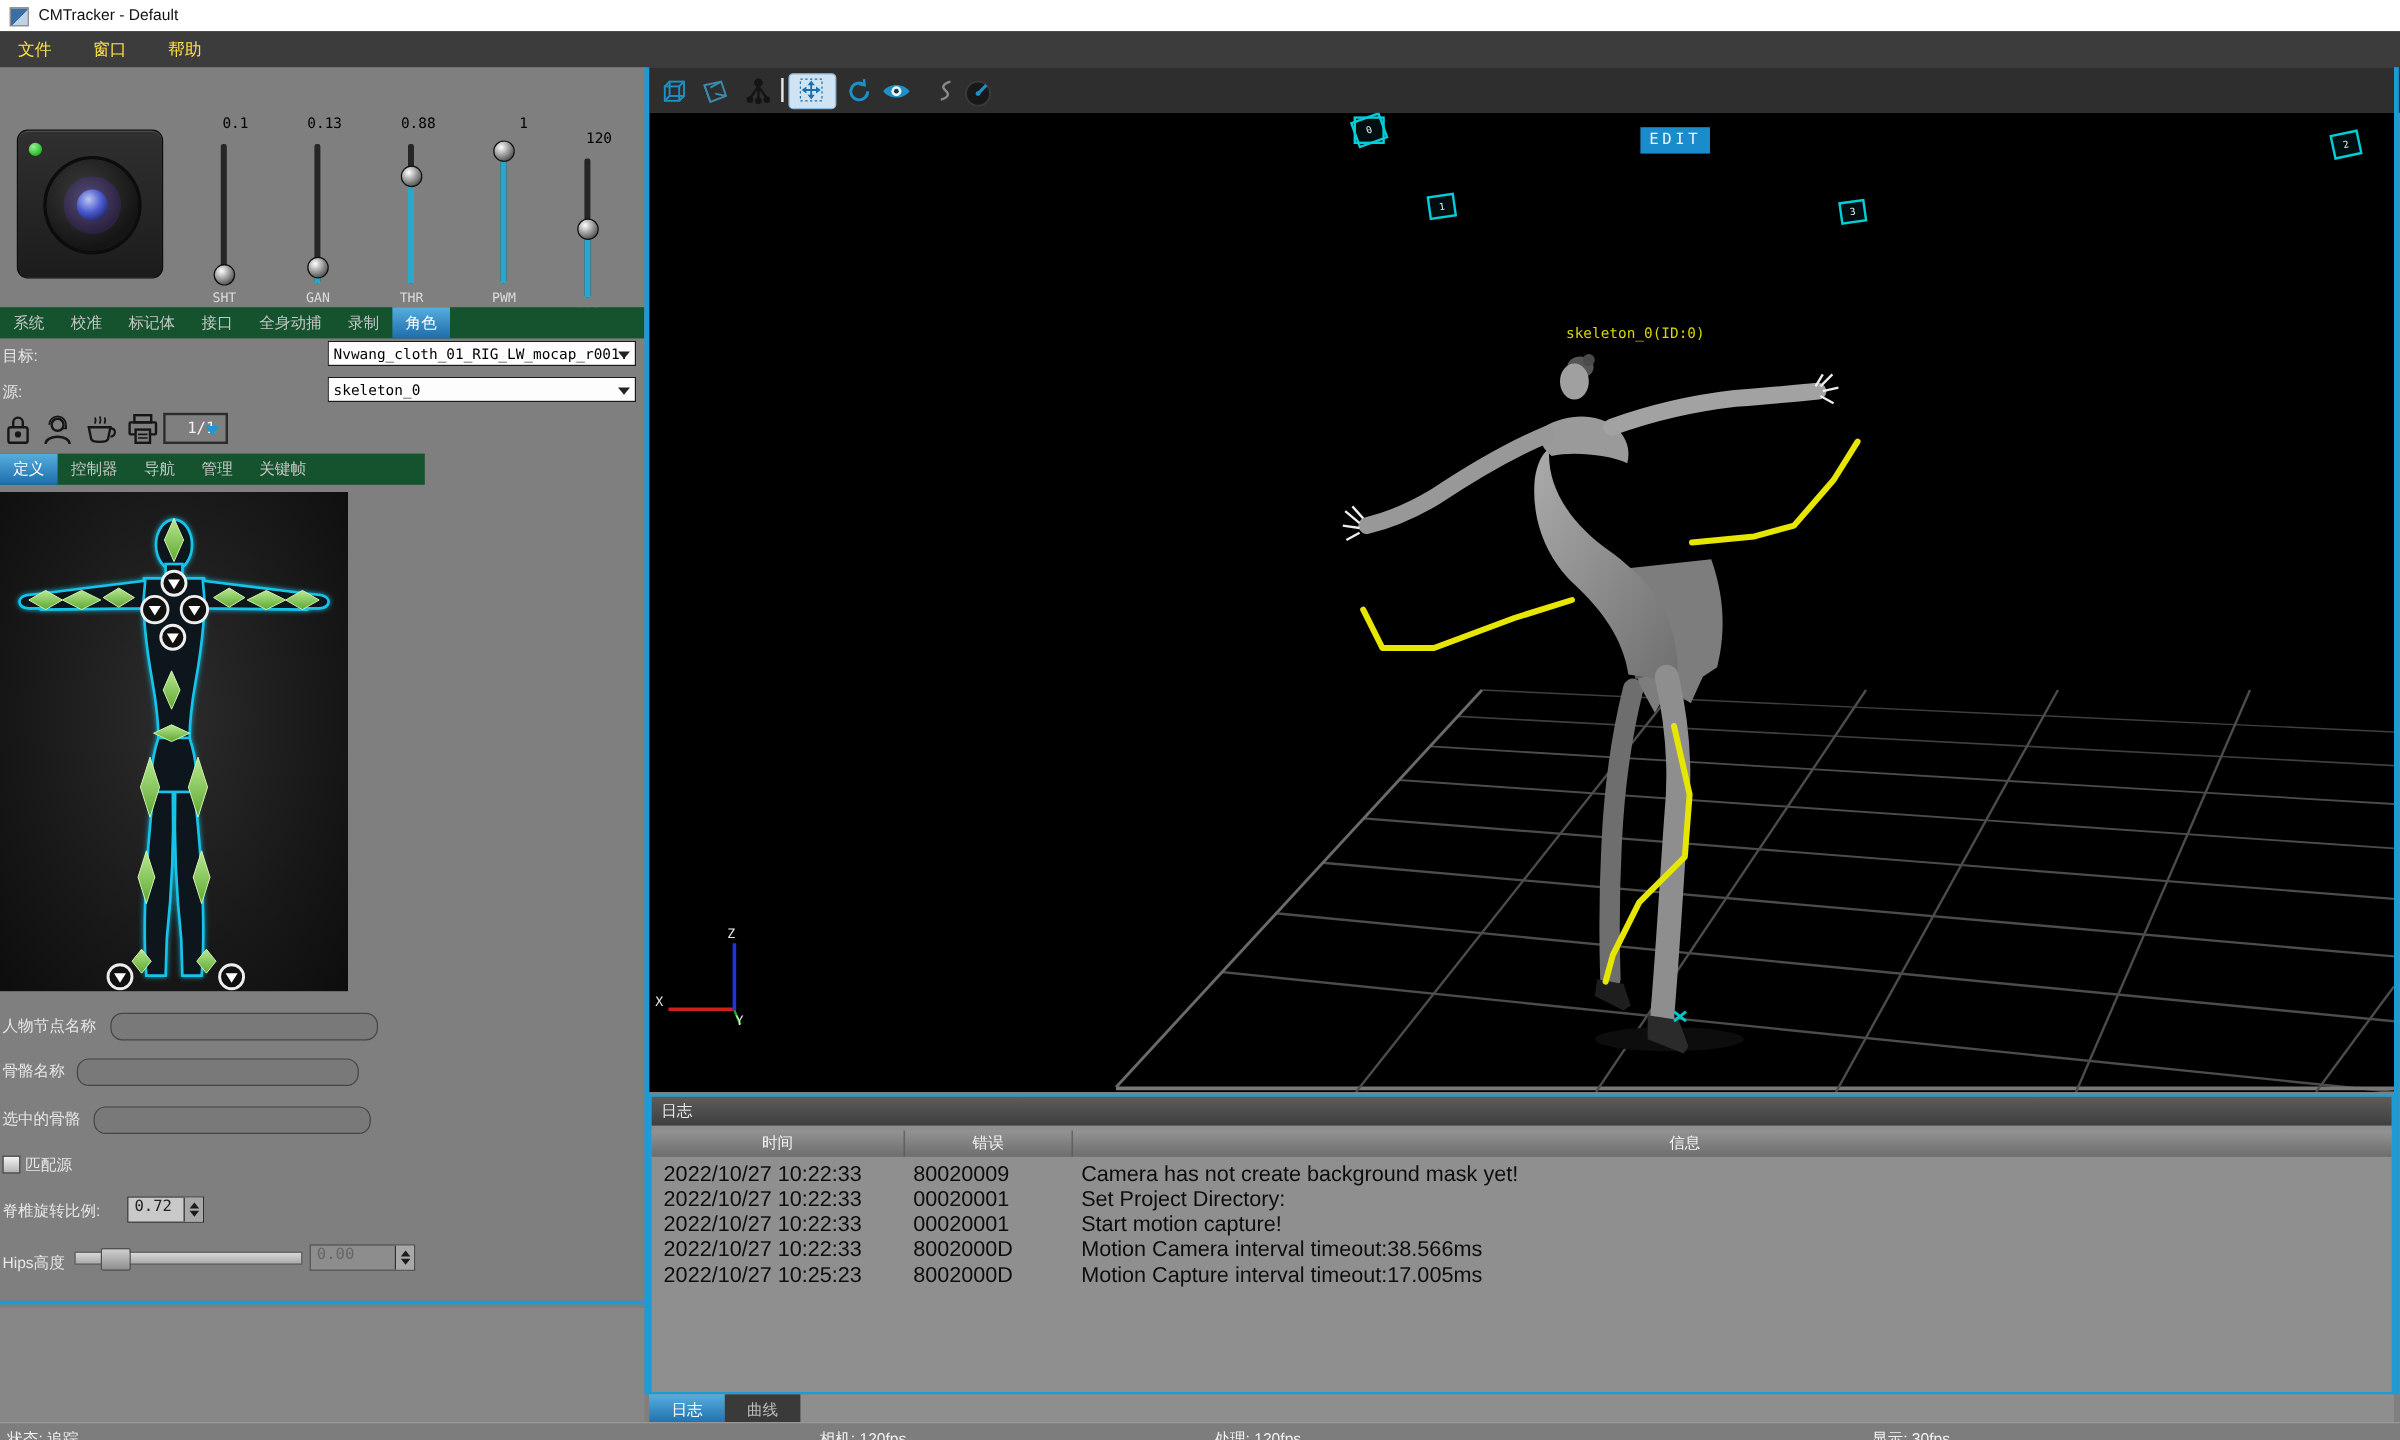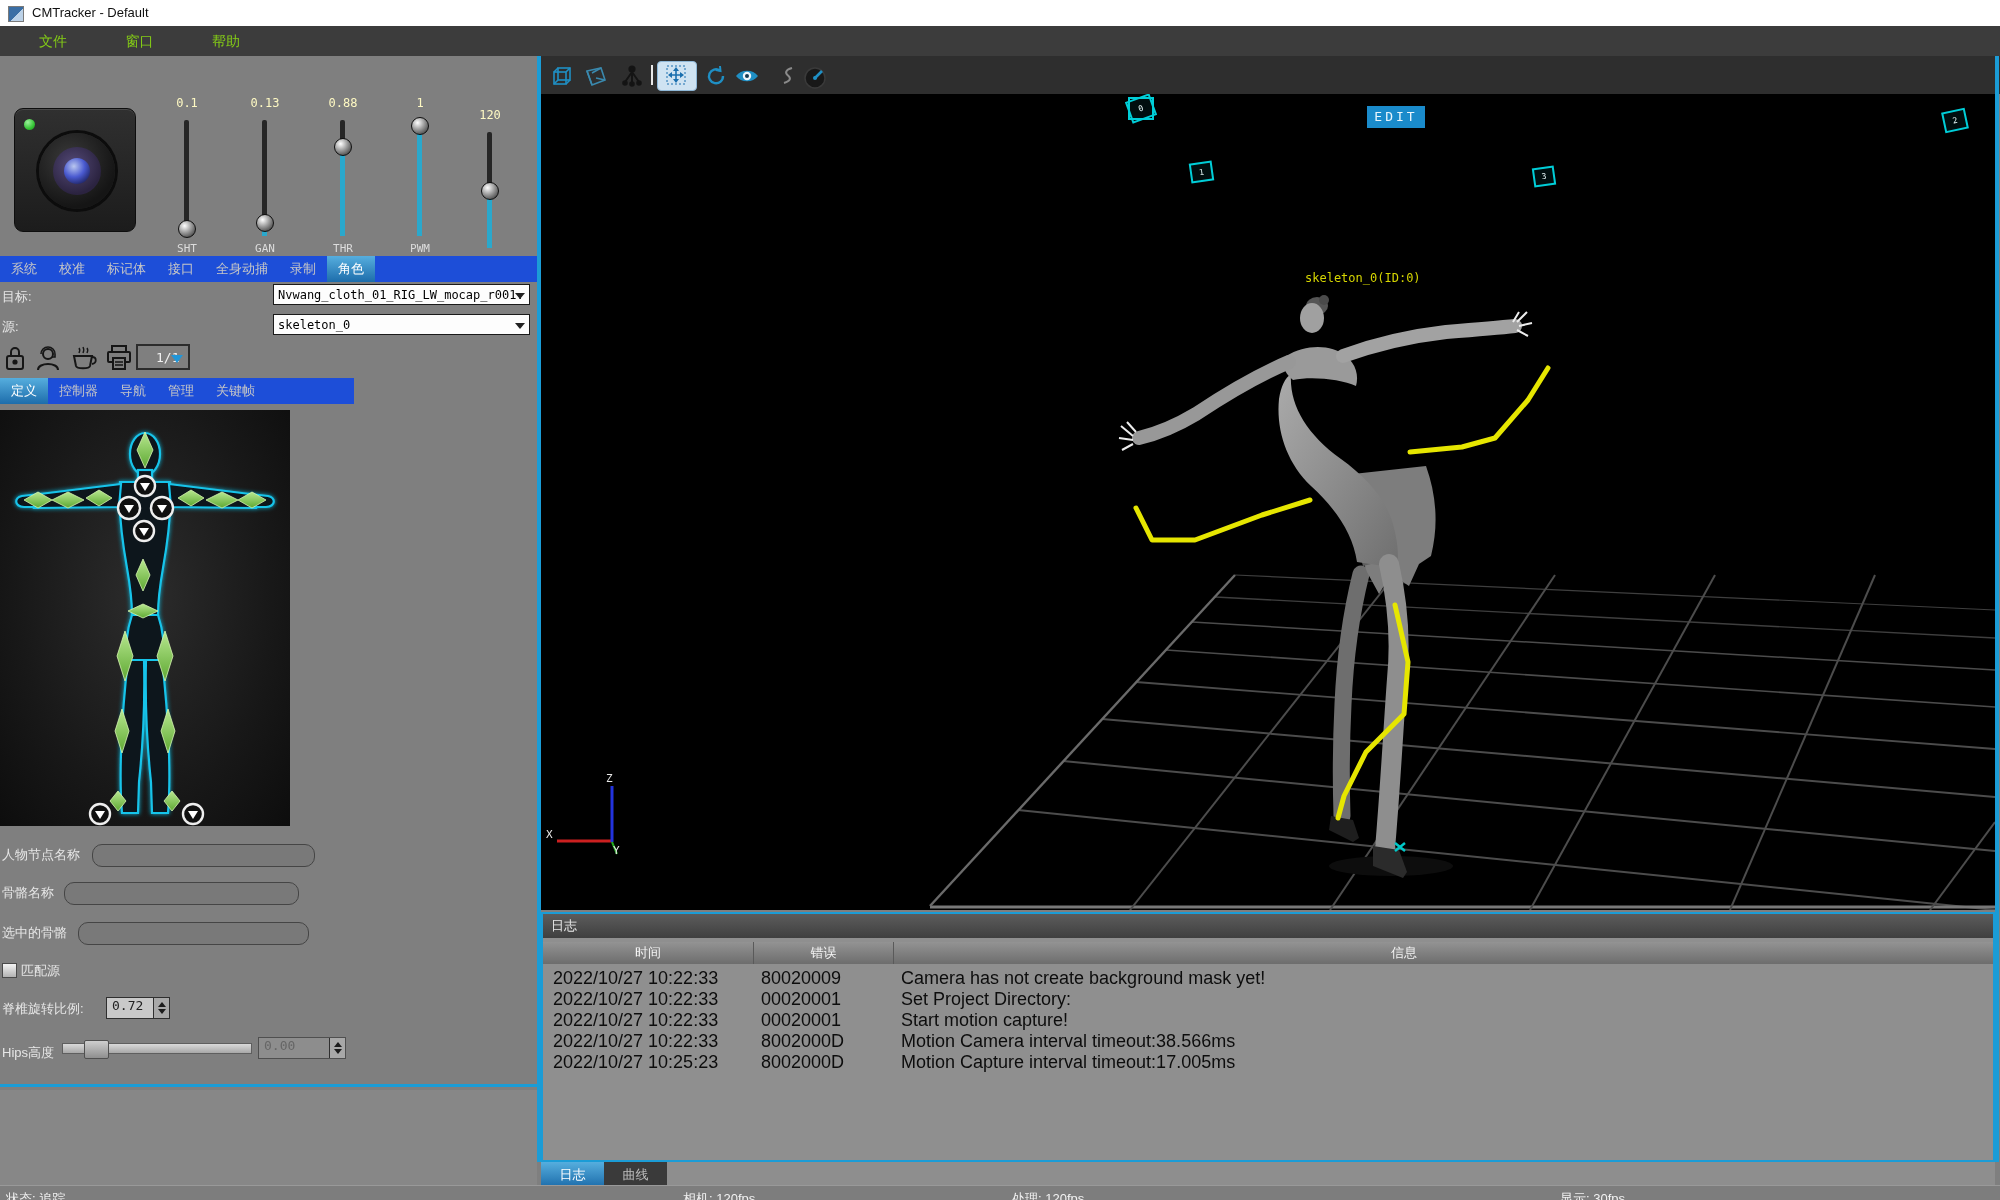--- a/index.html
+++ b/index.html
@@ -5,21 +5,21 @@
   html,body{margin:0;padding:0;width:2000px;height:1200px;overflow:hidden;
     font-family:"Liberation Sans",sans-serif;background:#7f7f7f;}
   .screen{position:relative;width:2000px;height:1200px;overflow:hidden;background:#7f7f7f;}
   .abs{position:absolute;}
 
   
   .titlebar{left:0;top:0;width:2000px;height:26px;background:#ffffff;color:#000;}
   .app-icon{left:8px;top:6px;width:14px;height:14px;background:linear-gradient(135deg,#3a6ea5 0 55%,#bcd2e8 55%);border:1px solid #7a7a7a;}
   .title-text{left:32px;top:0;line-height:26px;font-size:13px;color:#111;}
   .menubar{left:0;top:26px;width:2000px;height:30px;background:#3c3c3c;}
-  .menu-item{display:inline-block;padding:0 15px;line-height:30px;font-size:14px;color:#84cc16;margin-left:24px;}
+  .menu-item{display:inline-block;padding:0 15px;line-height:30px;font-size:14px;color:#fde047;}
 
   
   .dock-header{left:0;top:56px;width:537px;height:36px;background:linear-gradient(#616161,#464646);}
   .dock-title{left:8px;top:0;line-height:34px;font-size:14px;color:#e2e2e2;}
   .hdr-btns{right:6px;top:8px;display:flex;gap:9px;align-items:center;color:#ddd;}
   .hdr-btns .x{font-size:14px;line-height:14px;color:#ddd;}
   .vp-toolbar{left:538px;top:56px;width:1462px;height:38px;background:#2e2e2e;}
   .vt-icon{position:absolute;top:8px;width:24px;height:24px;}
   .vt-sel{position:absolute;left:119px;top:5px;width:38px;height:28px;background:#cfe3f2;border:1px solid #8fb8d8;border-radius:4px;}
   .vt-sep{position:absolute;left:113px;top:9px;width:2px;height:20px;background:#e8e8e8;}
@@ -37,28 +37,28 @@
   .cam-led{position:absolute;left:9px;top:10px;width:11px;height:11px;border-radius:50%;
     background:radial-gradient(circle at 35% 30%,#9af09a,#35c435 60%,#1d7a1d);}
   .cam-lens{position:absolute;left:24px;top:24px;width:76px;height:76px;border-radius:50%;
     background:radial-gradient(circle at 40% 35%,#3a3a3a,#151515 70%);box-shadow:0 0 0 3px #0c0c0c;}
   .cam-lens-mid{position:absolute;left:14px;top:14px;width:48px;height:48px;border-radius:50%;
     background:radial-gradient(circle at 42% 38%,#544a77,#2b2340 70%);}
   .cam-lens-in{position:absolute;left:11px;top:11px;width:26px;height:26px;border-radius:50%;
     background:radial-gradient(circle at 38% 32%,#b9c6ef,#4a5ad0 45%,#1a1f5a 85%);}
 
   .slider{position:absolute;top:4px;width:40px;height:162px;}
-  .slider .val{position:absolute;top:0;width:100%;text-align:center;color:#fef9c3;font:12px "DejaVu Sans Mono",monospace;}
+  .slider .val{position:absolute;top:0;width:100%;text-align:right;color:#000000;font:12px "DejaVu Sans Mono",monospace;}
   .slider .track{position:absolute;left:17px;top:24px;width:5px;height:116px;background:#262626;border-radius:2px;}
   .slider .fill{position:absolute;left:17px;width:5px;background:#2aa8cc;}
   .slider .knob{position:absolute;left:11px;width:16px;height:16px;border-radius:50%;border:1px solid #101010;
     background:radial-gradient(circle at 35% 30%,#ffffff,#9a9a9a 45%,#2f2f2f 95%);}
   .slider .lbl{position:absolute;top:146px;width:100%;text-align:center;color:#dcdcdc;font:11px "DejaVu Sans Mono",monospace;}
 
-  .tabbar{position:absolute;display:flex;background:#1d4ed8;height:26px;}
+  .tabbar{position:absolute;display:flex;background:#14532d;height:26px;}
   .tabbar1{left:0;top:164px;width:537px;}
   .tabbar2{left:0;top:286px;width:354px;}
   .tab{padding:0 11px;line-height:26px;font-size:13px;color:#c6c6c6;white-space:nowrap;}
   .tab.active{background:linear-gradient(#56aede,#1d6dab);color:#fff;}
 
   .fld-label{position:absolute;font-size:13px;color:#e6e6e6;white-space:nowrap;}
   .dropdown{position:absolute;height:21px;background:#fdfdfd;border:1px solid #1a1a1a;
     font:12px "DejaVu Sans Mono",monospace;color:#000;line-height:21px;padding:0 18px 0 4px;
     white-space:nowrap;overflow:hidden;box-sizing:border-box;}
   .dd-arrow{position:absolute;right:4px;top:8px;width:0;height:0;border-left:5px solid transparent;

